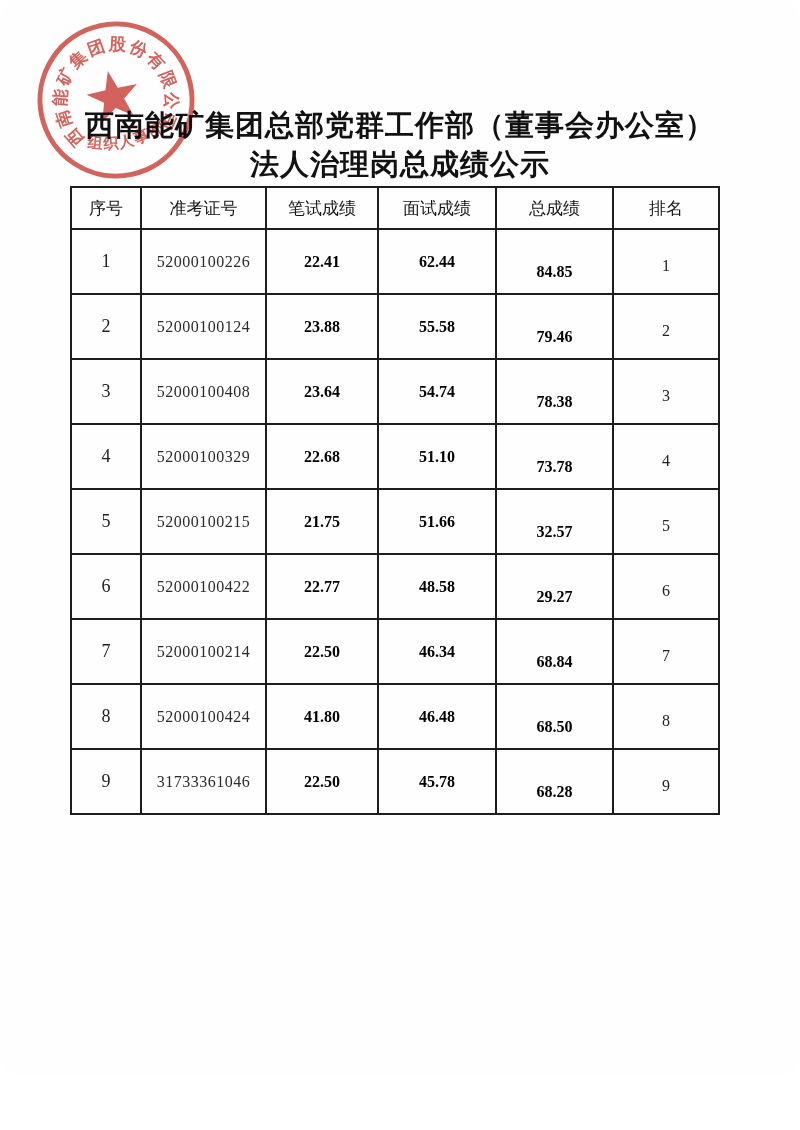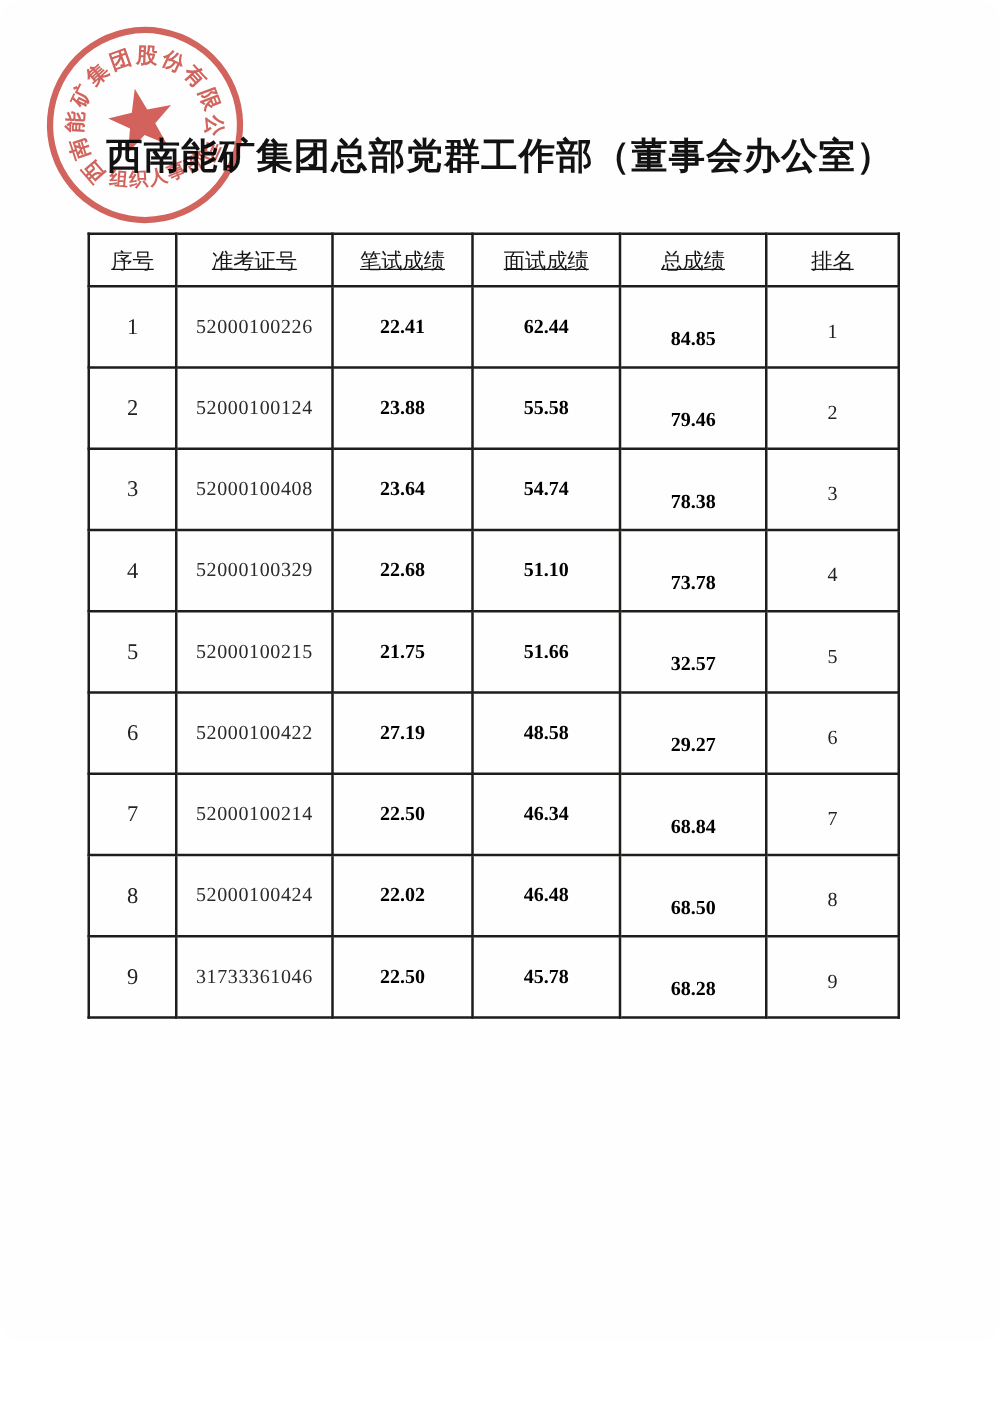--- a/index.html
+++ b/index.html
@@ -44,21 +44,20 @@
     vertical-align:middle;
     padding:0;
     overflow:hidden;
   }
   .score-table th{
     height:40px;
     font-family:"Liberation Sans", sans-serif;
     font-weight:normal;
     font-size:17px;
     color:#161616;
-    text-decoration:underline;
   }
   .score-table td{
     height:47px;
     font-size:16px;
     color:#222;
   }
   .score-table td.c0{ font-size:18px; }
   .score-table td.c1{ letter-spacing:0.5px; color:#2b2b2b; }
   .score-table td.c2, .score-table td.c3, .score-table td.c4{ font-weight:bold; color:#000000; }
   .score-table td.c4{ padding-top:21px; height:42px; }
@@ -85,20 +84,21 @@
     font-weight:bold;
   }
 </style>
 </head>
 <body>
 
 <div class="page">
 
   <div class="title-block">
     <div class="title-line">西南能矿集团总部党群工作部（董事会办公室）</div>
+    <div class="title-line">法人治理岗总成绩公示</div>
   </div>
 
   <table class="score-table">
     <colgroup>
       <col style="width:70px">
         <col style="width:125px">
         <col style="width:112px">
       <col style="width:118px">
         <col style="width:117px">
         <col style="width:106px">
@@ -150,37 +150,37 @@
           <td class="c0">5</td>
           <td class="c1">52000100215</td>
           <td class="c2">21.75</td>
           <td class="c3">51.66</td>
           <td class="c4">32.57</td>
           <td class="c5">5</td>
         </tr>
         <tr>
           <td class="c0">6</td>
           <td class="c1">52000100422</td>
-          <td class="c2">27.19</td>
+          <td class="c2">22.77</td>
           <td class="c3">48.58</td>
           <td class="c4">29.27</td>
           <td class="c5">6</td>
         </tr>
         <tr>
           <td class="c0">7</td>
           <td class="c1">52000100214</td>
           <td class="c2">22.50</td>
           <td class="c3">46.34</td>
           <td class="c4">68.84</td>
           <td class="c5">7</td>
         </tr>
         <tr>
           <td class="c0">8</td>
           <td class="c1">52000100424</td>
-          <td class="c2">22.02</td>
+          <td class="c2">41.80</td>
           <td class="c3">46.48</td>
           <td class="c4">68.50</td>
           <td class="c5">8</td>
         </tr>
         <tr>
           <td class="c0">9</td>
           <td class="c1">31733361046</td>
           <td class="c2">22.50</td>
           <td class="c3">45.78</td>
           <td class="c4">68.28</td>

